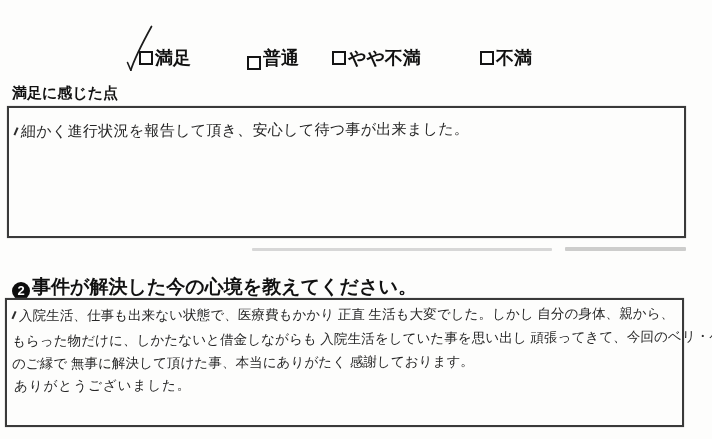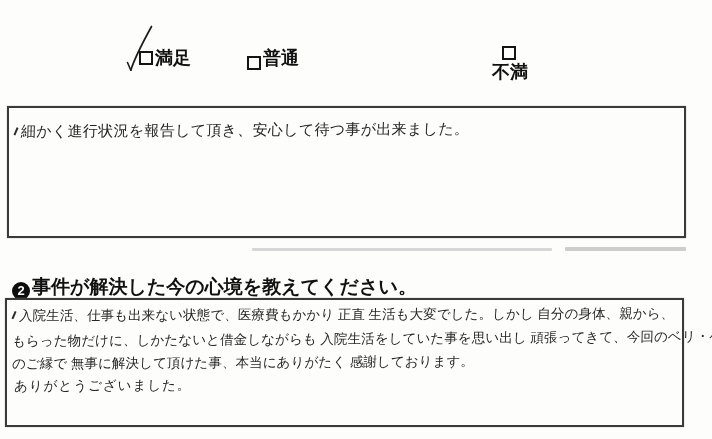--- a/index.html
+++ b/index.html
@@ -75,30 +75,35 @@
 
 
   <div class="option" style="left:139px;">
     <span class="cb"></span>
     <span class="option-label">満足</span>
   </div>
   <div class="option" style="left:247px;align-items:flex-end;">
     <span class="cb"></span>
     <span class="option-label">普通</span>
   </div>
-  <div class="option" style="left:492px;flex-direction:column;">
+  <div class="option" style="left:332px;">
+    <span class="cb"></span>
+    <span class="option-label">やや不満</span>
+  </div>
+  <div class="option" style="left:480px;">
     <span class="cb"></span>
     <span class="option-label">不満</span>
   </div>
 
   <svg class="check-overlay" viewBox="0 0 712 439" xmlns="http://www.w3.org/2000/svg">
     <path d="M127.5,62.5 C129.2,66.5 130.2,68.8 130.8,70.2" stroke="#1c1c1c" stroke-width="1.6" fill="none" stroke-linecap="round"></path>
     <path d="M130.8,70.2 C134.5,58.5 143,42 151.5,26.5" stroke="#1c1c1c" stroke-width="1.7" fill="none" stroke-linecap="round"></path>
   </svg>
 
+  <div class="field-label">満足に感じた点</div>
 
   <div class="answer-box box1"></div>
   <div class="hw" style="left:15px;top:121px;">
     <span class="tick"></span><span>細かく進行状況を報告して頂き、安心して待つ事が出来ました。</span>
   </div>
 
   <div class="smudge" style="left:252px;top:248px;width:300px;height:3px;"></div>
   <div class="smudge" style="left:565px;top:247px;width:121px;height:4px;opacity:0.7;"></div>
 
   <div class="q-title" style="top:274px;letter-spacing:0;">

